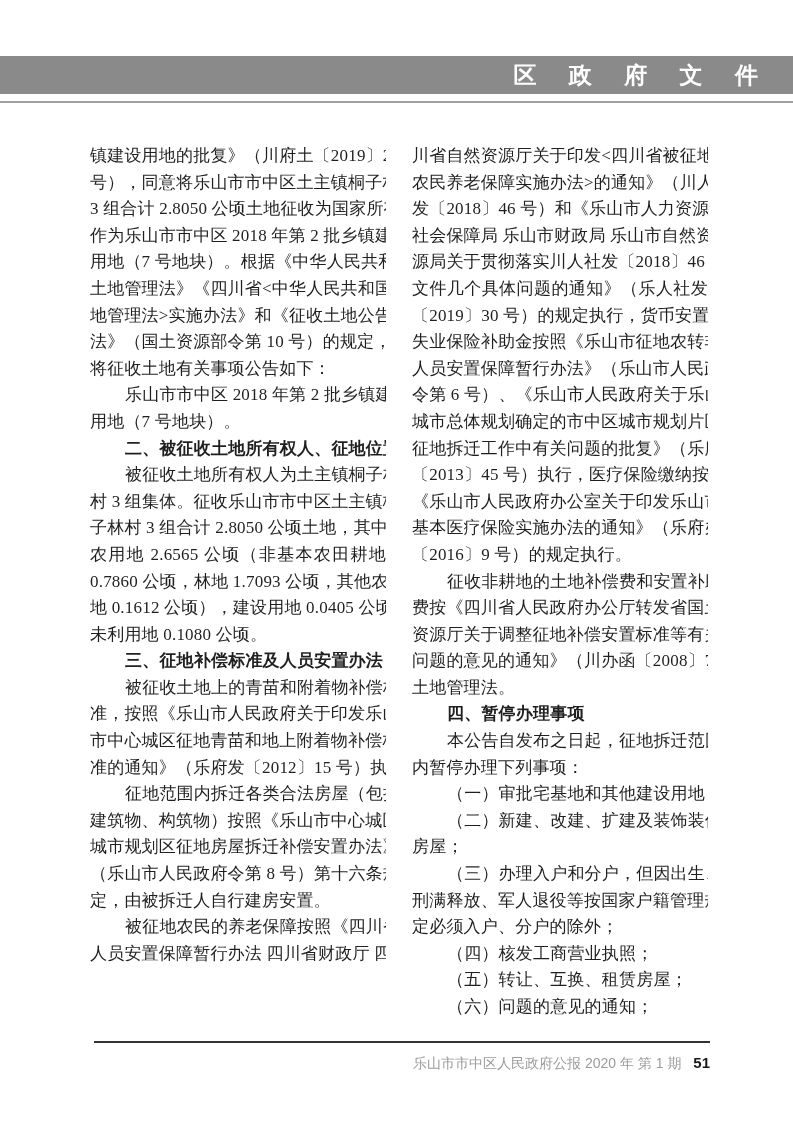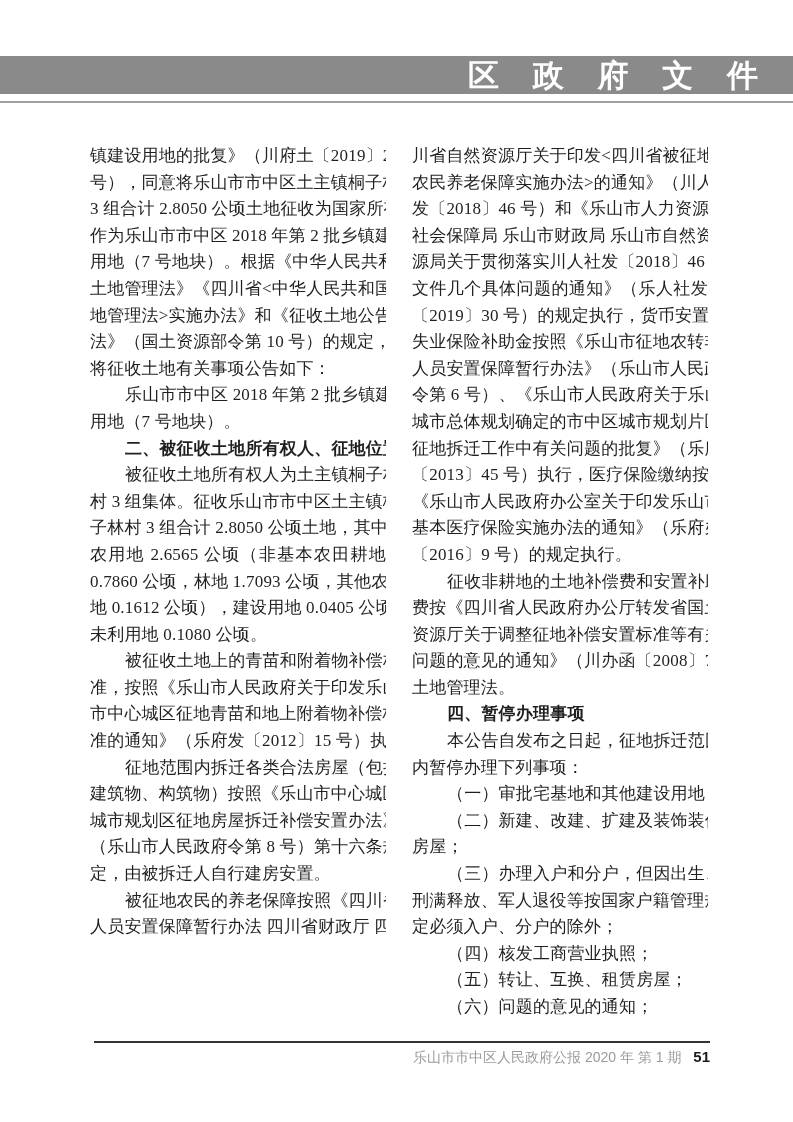--- a/index.html
+++ b/index.html
@@ -19,23 +19,23 @@
     width: 793px; height: 38px;
     background: #8a8a8a;
     display: flex;
     align-items: center;
     justify-content: flex-end;
     box-sizing: border-box;
     padding-right: 22px;
   }
   .header-title {
     color: #ffffff;
-    font-family: Liberation Serif, serif;
+    font-family: Liberation Sans, sans-serif;
     font-weight: 700;
-    font-size: 31px;
+    font-size: 23px;
     letter-spacing: 13px;
     line-height: 1;
   }
   .header-rule {
     position: absolute;
     top: 101px; left: 0;
     width: 793px; height: 2px;
     background: #a0a0a0;
   }
   .content {
@@ -70,21 +70,21 @@
   .footer-rule {
     position: absolute;
     top: 1041px; left: 94px;
     width: 616px; height: 2px;
     background: #333333;
   }
   .page-footer {
     position: absolute;
     top: 1049px; left: 90px;
     width: 620px; height: 20px;
-    line-height: 16px;
+    line-height: 28px;
     text-align: right;
     font-family: "Liberation Sans", sans-serif;
     font-size: 14px;
     color: #9b9b9b;
   }
   .footer-page-number {
     color: #1a1a1a;
     font-weight: 700;
     font-size: 15px;
     margin-left: 8px;
@@ -115,20 +115,21 @@
         <div class="line i j">乐山市市中区 2018 年第 2 批乡镇建设</div>
         <div class="line">用地（7 号地块）。</div>
         <div class="line b i j">二、被征收土地所有权人、征地位置、</div>
         <div class="line i j">被征收土地所有权人为土主镇桐子林</div>
         <div class="line j">村 3 组集体。征收乐山市市中区土主镇桐</div>
         <div class="line j">子林村 3 组合计 2.8050 公顷土地，其中：</div>
         <div class="line j">农用地 2.6565 公顷（非基本农田耕地</div>
         <div class="line j">0.7860 公顷，林地 1.7093 公顷，其他农用</div>
         <div class="line j">地 0.1612 公顷），建设用地 0.0405 公顷，</div>
         <div class="line">未利用地 0.1080 公顷。</div>
+        <div class="line b i">三、征地补偿标准及人员安置办法</div>
         <div class="line i j">被征收土地上的青苗和附着物补偿标</div>
         <div class="line j">准，按照《乐山市人民政府关于印发乐山</div>
         <div class="line j">市中心城区征地青苗和地上附着物补偿标</div>
         <div class="line j">准的通知》（乐府发〔2012〕15 号）执行。</div>
         <div class="line i j">征地范围内拆迁各类合法房屋（包括</div>
         <div class="line j">建筑物、构筑物）按照《乐山市中心城区</div>
         <div class="line j">城市规划区征地房屋拆迁补偿安置办法》</div>
         <div class="line j">（乐山市人民政府令第 8 号）第十六条规</div>
         <div class="line">定，由被拆迁人自行建房安置。</div>
         <div class="line i j">被征地农民的养老保障按照《四川省</div>

